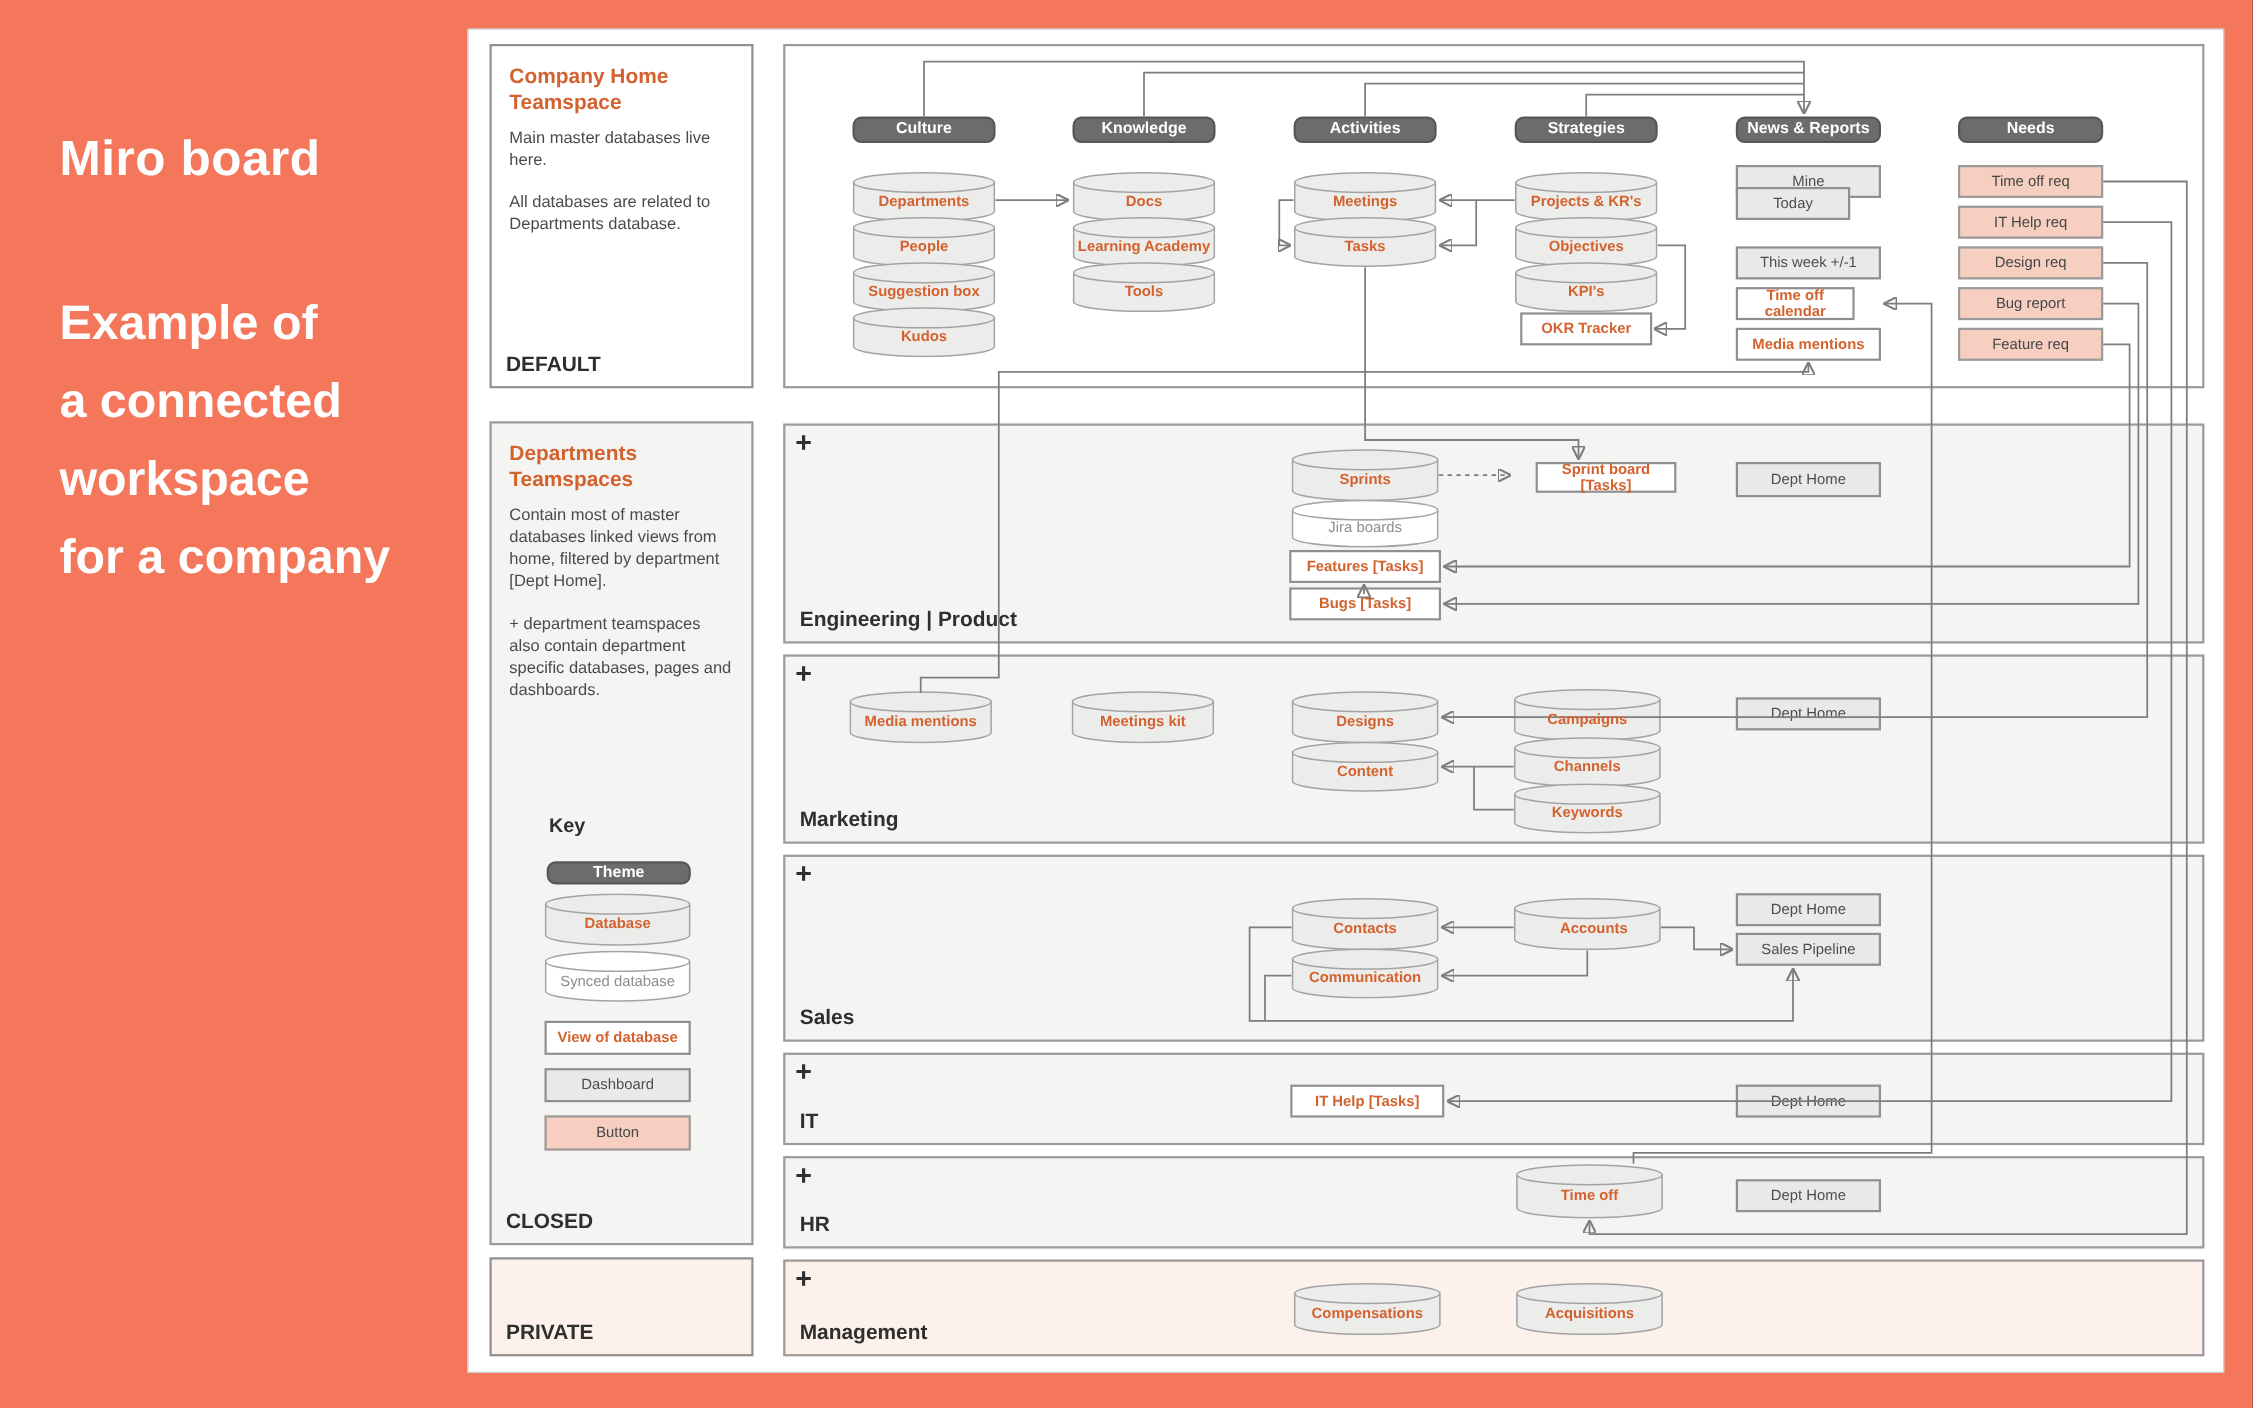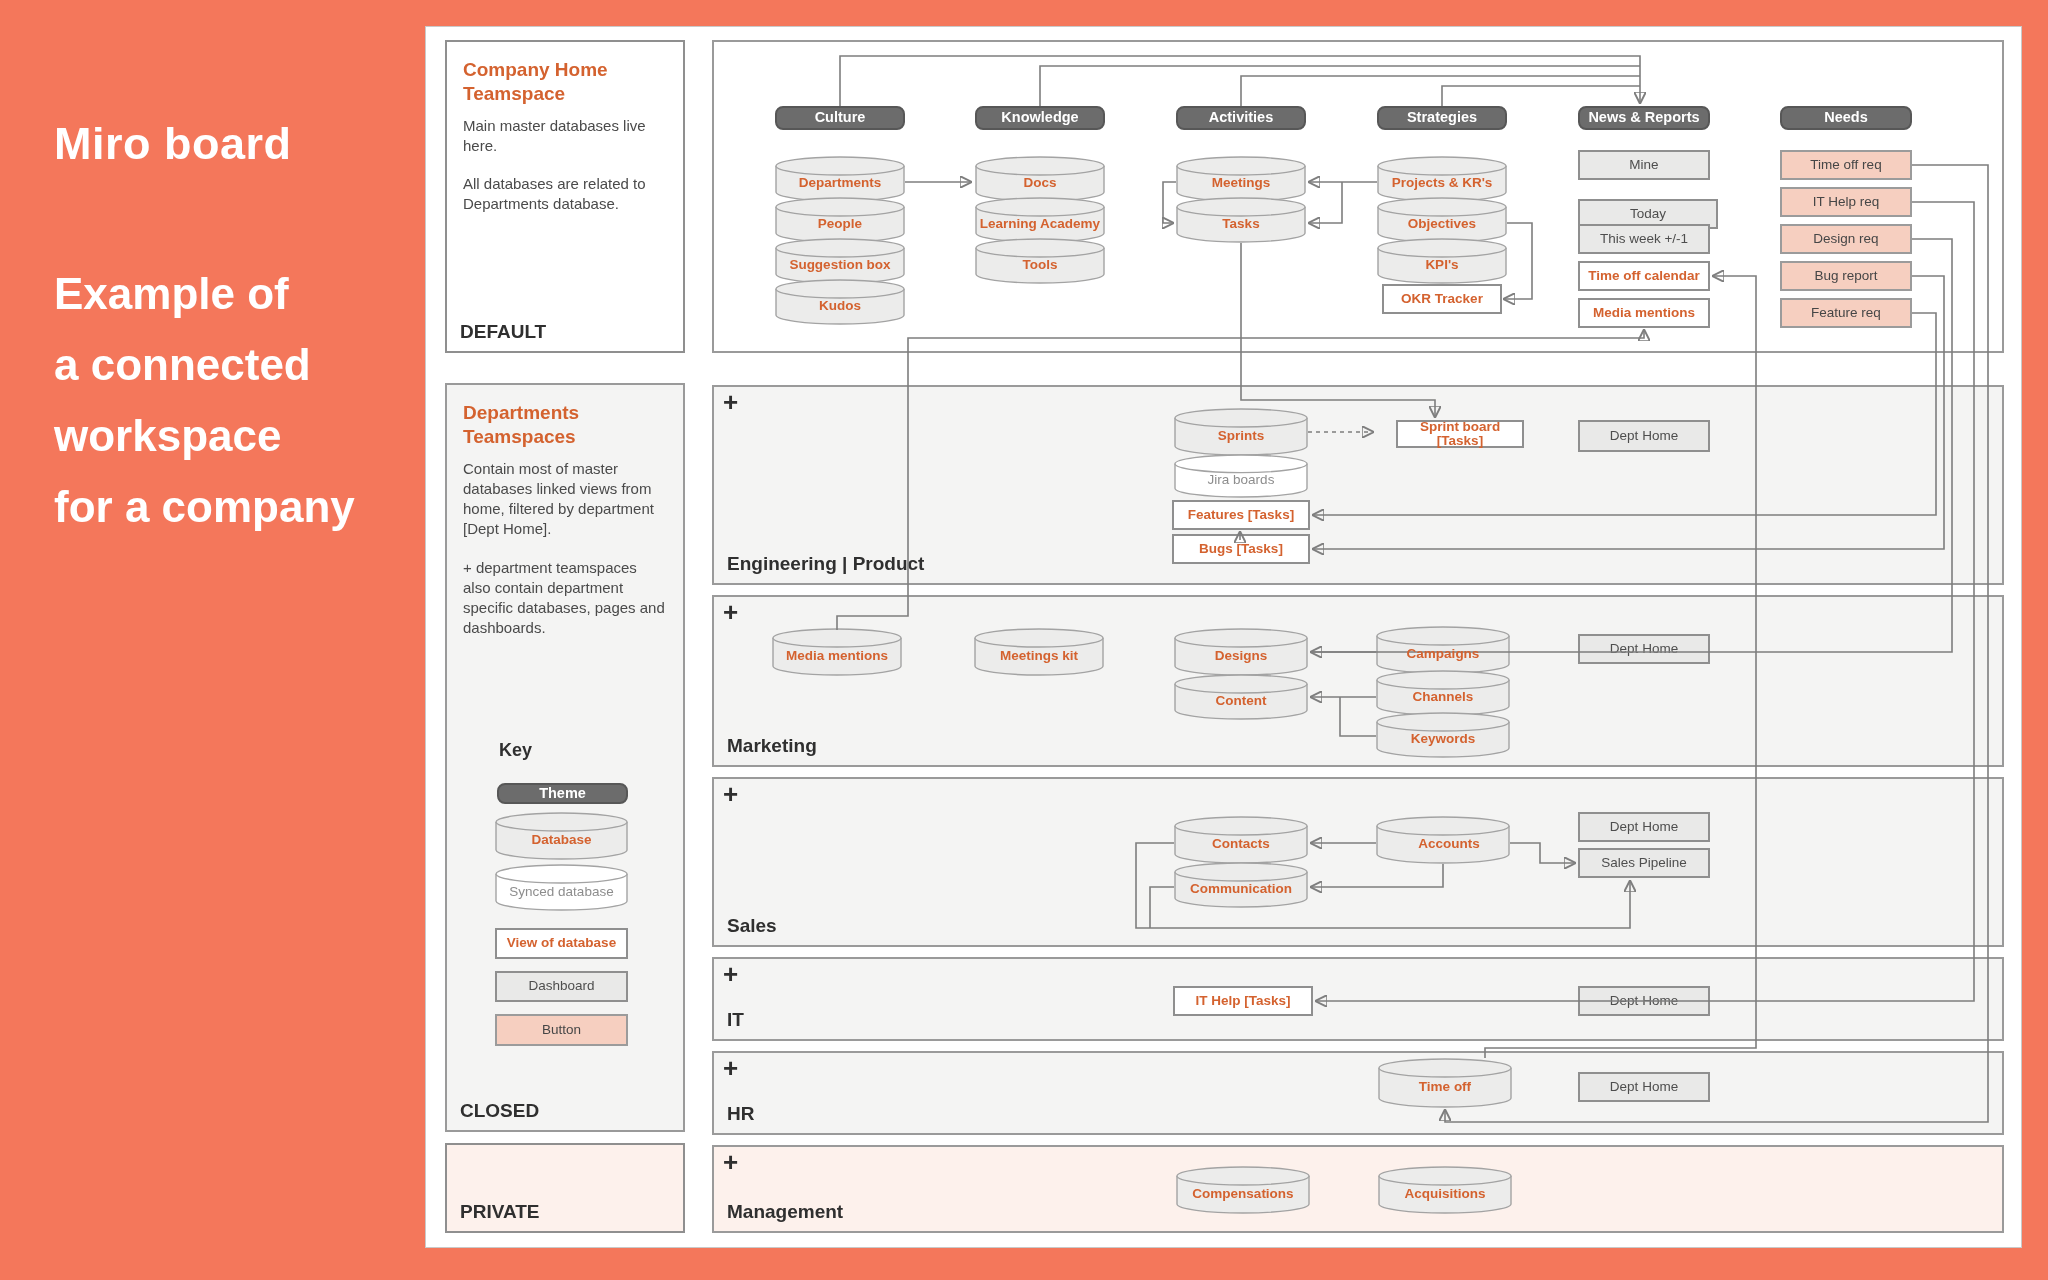--- a/index.html
+++ b/index.html
@@ -199,23 +199,23 @@
       </div>
       <div class="node db" style="left: 1377px; top: 238px; width: 130px; height: 46px;">
         <svg width="130" height="46" viewBox="0 0 130 46">
           <path d="M1 10 L1 36 A 64 9 0 0 0 129 36 L129 10" fill="#ececeb" stroke="#a3a3a3" stroke-width="1.4"></path>
           <ellipse cx="65" cy="10" rx="64" ry="9" fill="#ececeb" stroke="#a3a3a3" stroke-width="1.4"></ellipse>
         </svg>
         <span class="cyl-label">KPI's</span>
       </div>
       <div class="node view" style="left: 1382px; top: 284px; width: 120px; height: 30px;">OKR Tracker</div>
       <div class="node dash" style="left: 1578px; top: 150px; width: 132px; height: 30px;">Mine</div>
-      <div class="node dash" style="left: 1578px; top: 199px; width: 140px; height: 30px;">Today</div>
+      <div class="node dash" style="left: 1578px; top: 170px; width: 104px; height: 30px;">Today</div>
       <div class="node dash" style="left: 1578px; top: 224px; width: 132px; height: 30px;">This week +/-1</div>
-      <div class="node view" style="left: 1578px; top: 261px; width: 132px; height: 30px;">Time off calendar</div>
+      <div class="node view" style="left: 1578px; top: 261px; width: 108px; height: 30px;">Time off calendar</div>
       <div class="node view" style="left: 1578px; top: 298px; width: 132px; height: 30px;">Media mentions</div>
       <div class="node button" style="left: 1780px; top: 150px; width: 132px; height: 30px;">Time off req</div>
       <div class="node button" style="left: 1780px; top: 187px; width: 132px; height: 30px;">IT Help req</div>
       <div class="node button" style="left: 1780px; top: 224px; width: 132px; height: 30px;">Design req</div>
       <div class="node button" style="left: 1780px; top: 261px; width: 132px; height: 30px;">Bug report</div>
       <div class="node button" style="left: 1780px; top: 298px; width: 132px; height: 30px;">Feature req</div>
       <div class="node db" style="left: 1174px; top: 408px; width: 134px; height: 48px;">
         <svg width="134" height="48" viewBox="0 0 134 48">
           <path d="M1 10 L1 38 A 66 9 0 0 0 133 38 L133 10" fill="#ececeb" stroke="#a3a3a3" stroke-width="1.4"></path>
           <ellipse cx="67" cy="10" rx="66" ry="9" fill="#ececeb" stroke="#a3a3a3" stroke-width="1.4"></ellipse>

